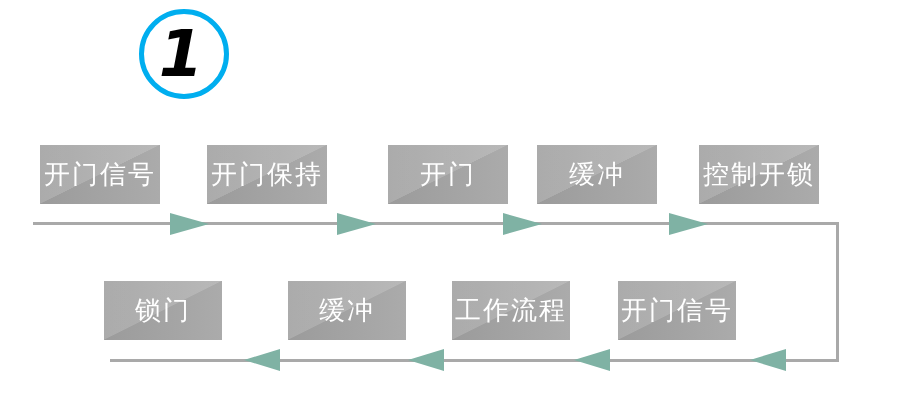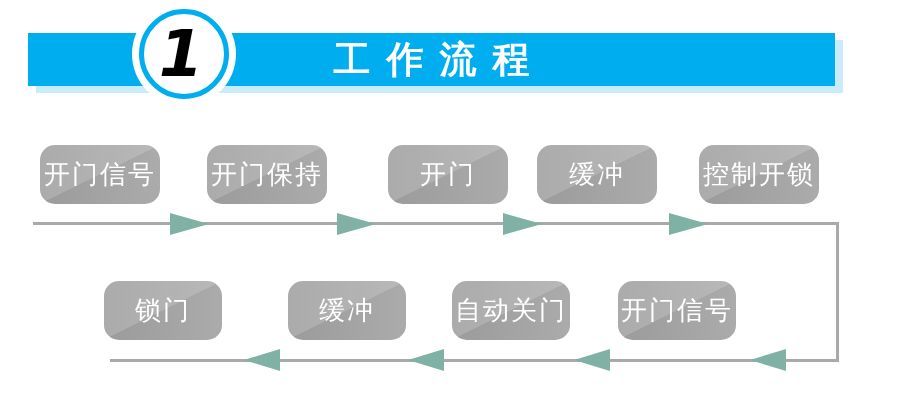--- a/index.html
+++ b/index.html
@@ -59,40 +59,37 @@
     top:213px;
   }
   .arrow-left{
     border-top:11px solid transparent;
     border-bottom:11px solid transparent;
     border-right:36px solid var(--arrow);
     top:349px;
   }
   
   .step-box{
-    position:absolute;height:59px;border-radius:15px;
+    position:absolute;height:59px;border-radius:0;
     background:
       linear-gradient(to bottom right, rgba(255,255,255,.16) 49.6%, rgba(255,255,255,0) 50%),
       linear-gradient(to right, var(--box-a), var(--box-b));
     color:var(--box-text);
     display:flex;align-items:center;justify-content:center;
     font-size:26px;letter-spacing:2px;
     z-index:1;
   }
   .row-top .step-box{top:145px;width:120px;}
   .row-bottom .step-box{top:281px;width:118px;}
 </style>
 </head>
 <body>
 
 <div class="stage">
 
-  <div class="banner">
-    <div class="banner-title">工作流程</div>
-  </div>
   <div class="step-circle">
     <div class="step-number">1</div>
   </div>
 
   <div class="fl line-top"></div>
   <div class="fl line-right"></div>
   <div class="fl line-bottom"></div>
 
   <div class="arrow arrow-right" style="left:170px"></div>
   <div class="arrow arrow-right" style="left:337px"></div>
@@ -108,17 +105,17 @@
     <div class="step-box" style="left:40px">开门信号</div>
     <div class="step-box" style="left:207px">开门保持</div>
     <div class="step-box" style="left:388px">开门</div>
     <div class="step-box" style="left:537px">缓冲</div>
     <div class="step-box" style="left:699px">控制开锁</div>
   </div>
 
   <div class="row-bottom">
     <div class="step-box" style="left:104px">锁门</div>
     <div class="step-box" style="left:288px">缓冲</div>
-    <div class="step-box" style="left:452px">自动关门</div>
+    <div class="step-box" style="left:452px">工作流程</div>
     <div class="step-box" style="left:618px">开门信号</div>
   </div>
 
 </div>
 
 </body></html>

